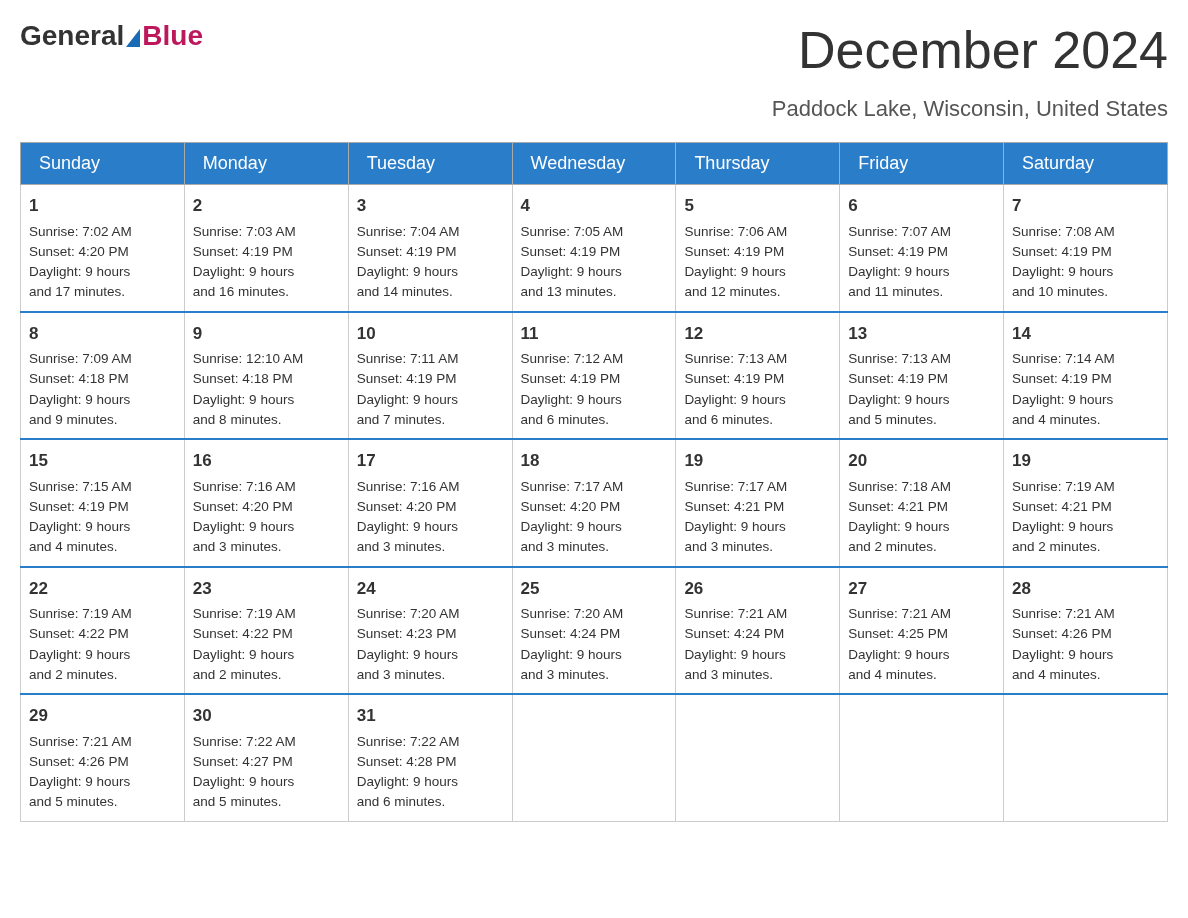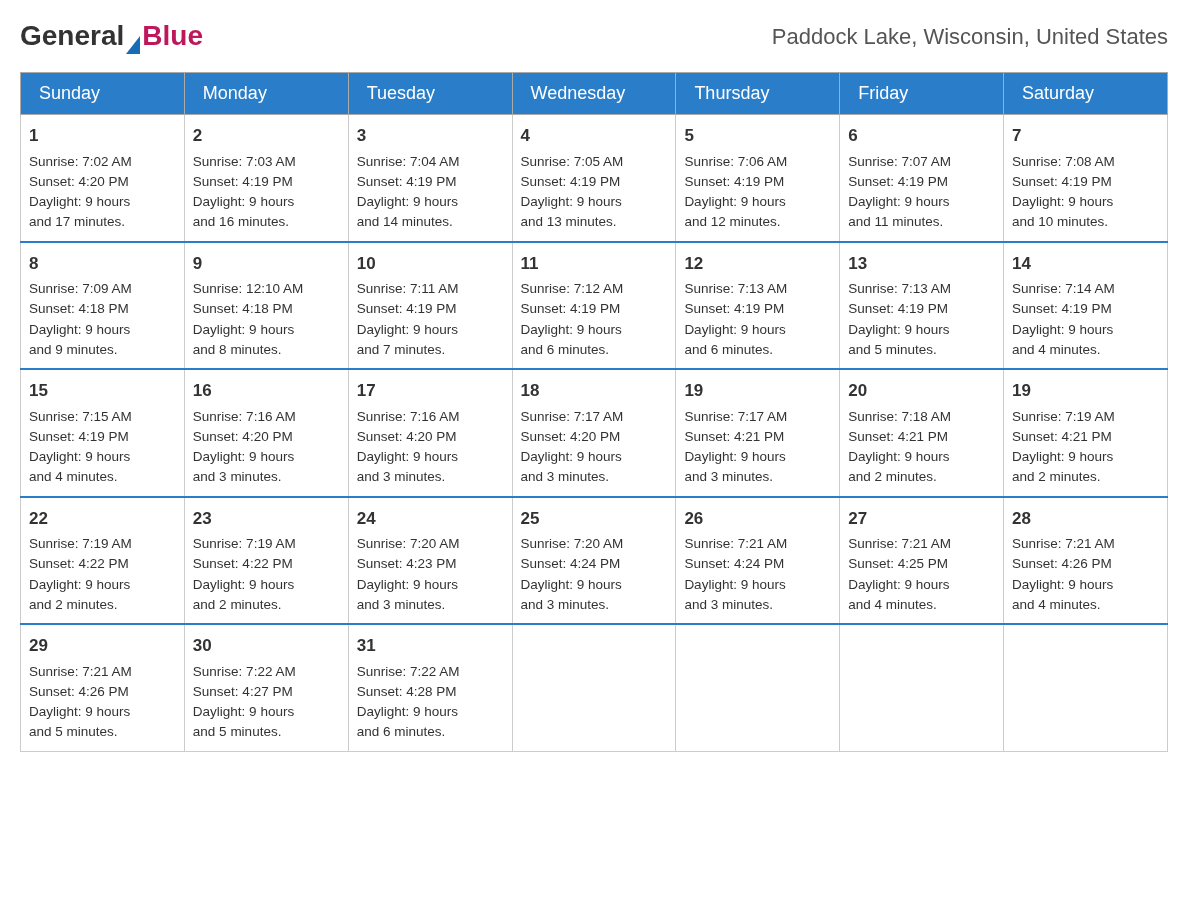--- a/index.html
+++ b/index.html
@@ -19,21 +19,21 @@
     .logo {
       display: flex;
       flex-direction: column;
       align-items: flex-start;
     }
     .logo-text {
       font-size: 28px;
       font-weight: bold;
       color: #333;
       display: flex;
-      align-items: flex-end;
+      align-items: center;
     }
     .logo-general {
       color: #333;
     }
     .logo-arrow {
       width: 0;
       height: 0;
       border-left: 14px solid transparent;
       border-bottom: 18px solid #1a6bb5;
       display: inline-block;
@@ -50,21 +50,21 @@
       text-align: right;
     }
     .month-title {
       font-size: 52px;
       font-weight: normal;
       color: #333;
     }
     .location-title {
       font-size: 22px;
       color: #555;
-      margin-top: 4px;
+      margin-top: 16px;
     }
     .calendar {
       width: 100%;
       border-collapse: collapse;
       border: 1px solid #aaa;
     }
     .calendar th {
       background: #2a7dc9;
       color: #fff;
       padding: 10px 18px;
@@ -97,20 +97,21 @@
 
 <div class="header">
   <div class="logo">
     <div class="logo-text">
       <span class="logo-general">General</span>
       <span class="logo-arrow"></span>
       <span class="logo-blue">Blue</span>
     </div>
   </div>
   <div class="title-area">
+    <div class="month-title">December 2024</div>
     <div class="location-title">Paddock Lake, Wisconsin, United States</div>
   </div>
 </div>
 
 <table class="calendar">
   <thead>
     <tr>
       <th>Sunday</th>
       <th>Monday</th>
       <th>Tuesday</th>

